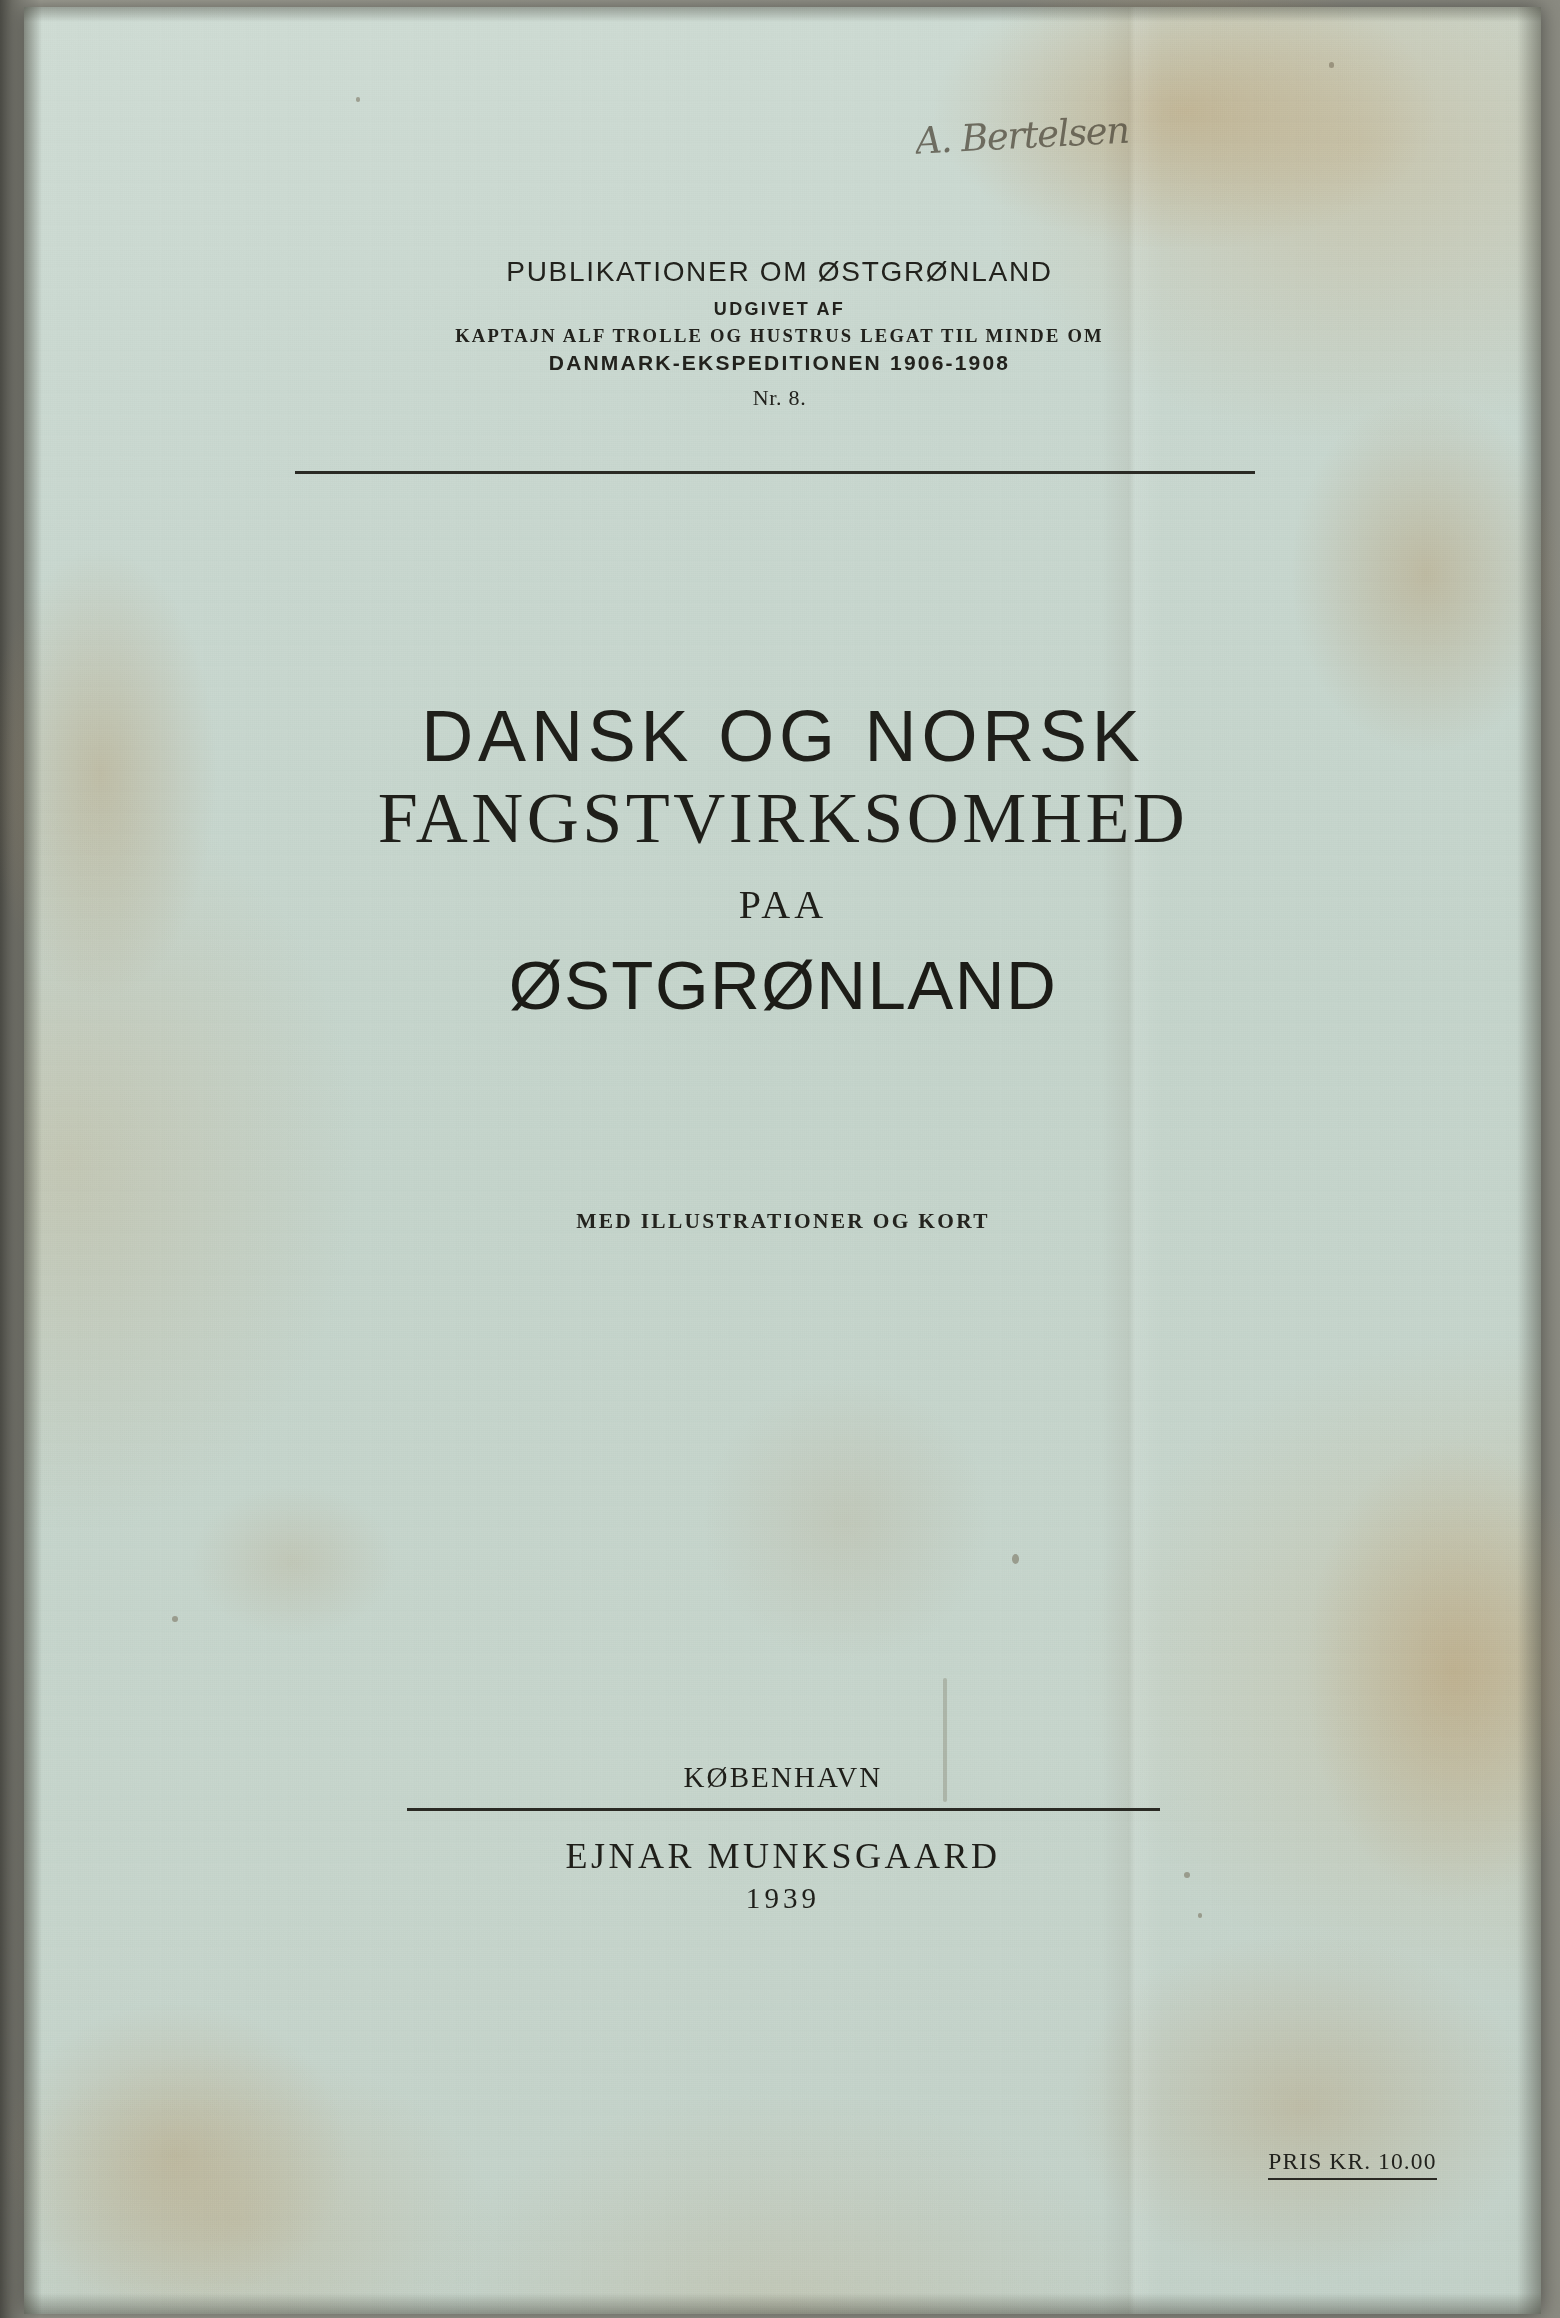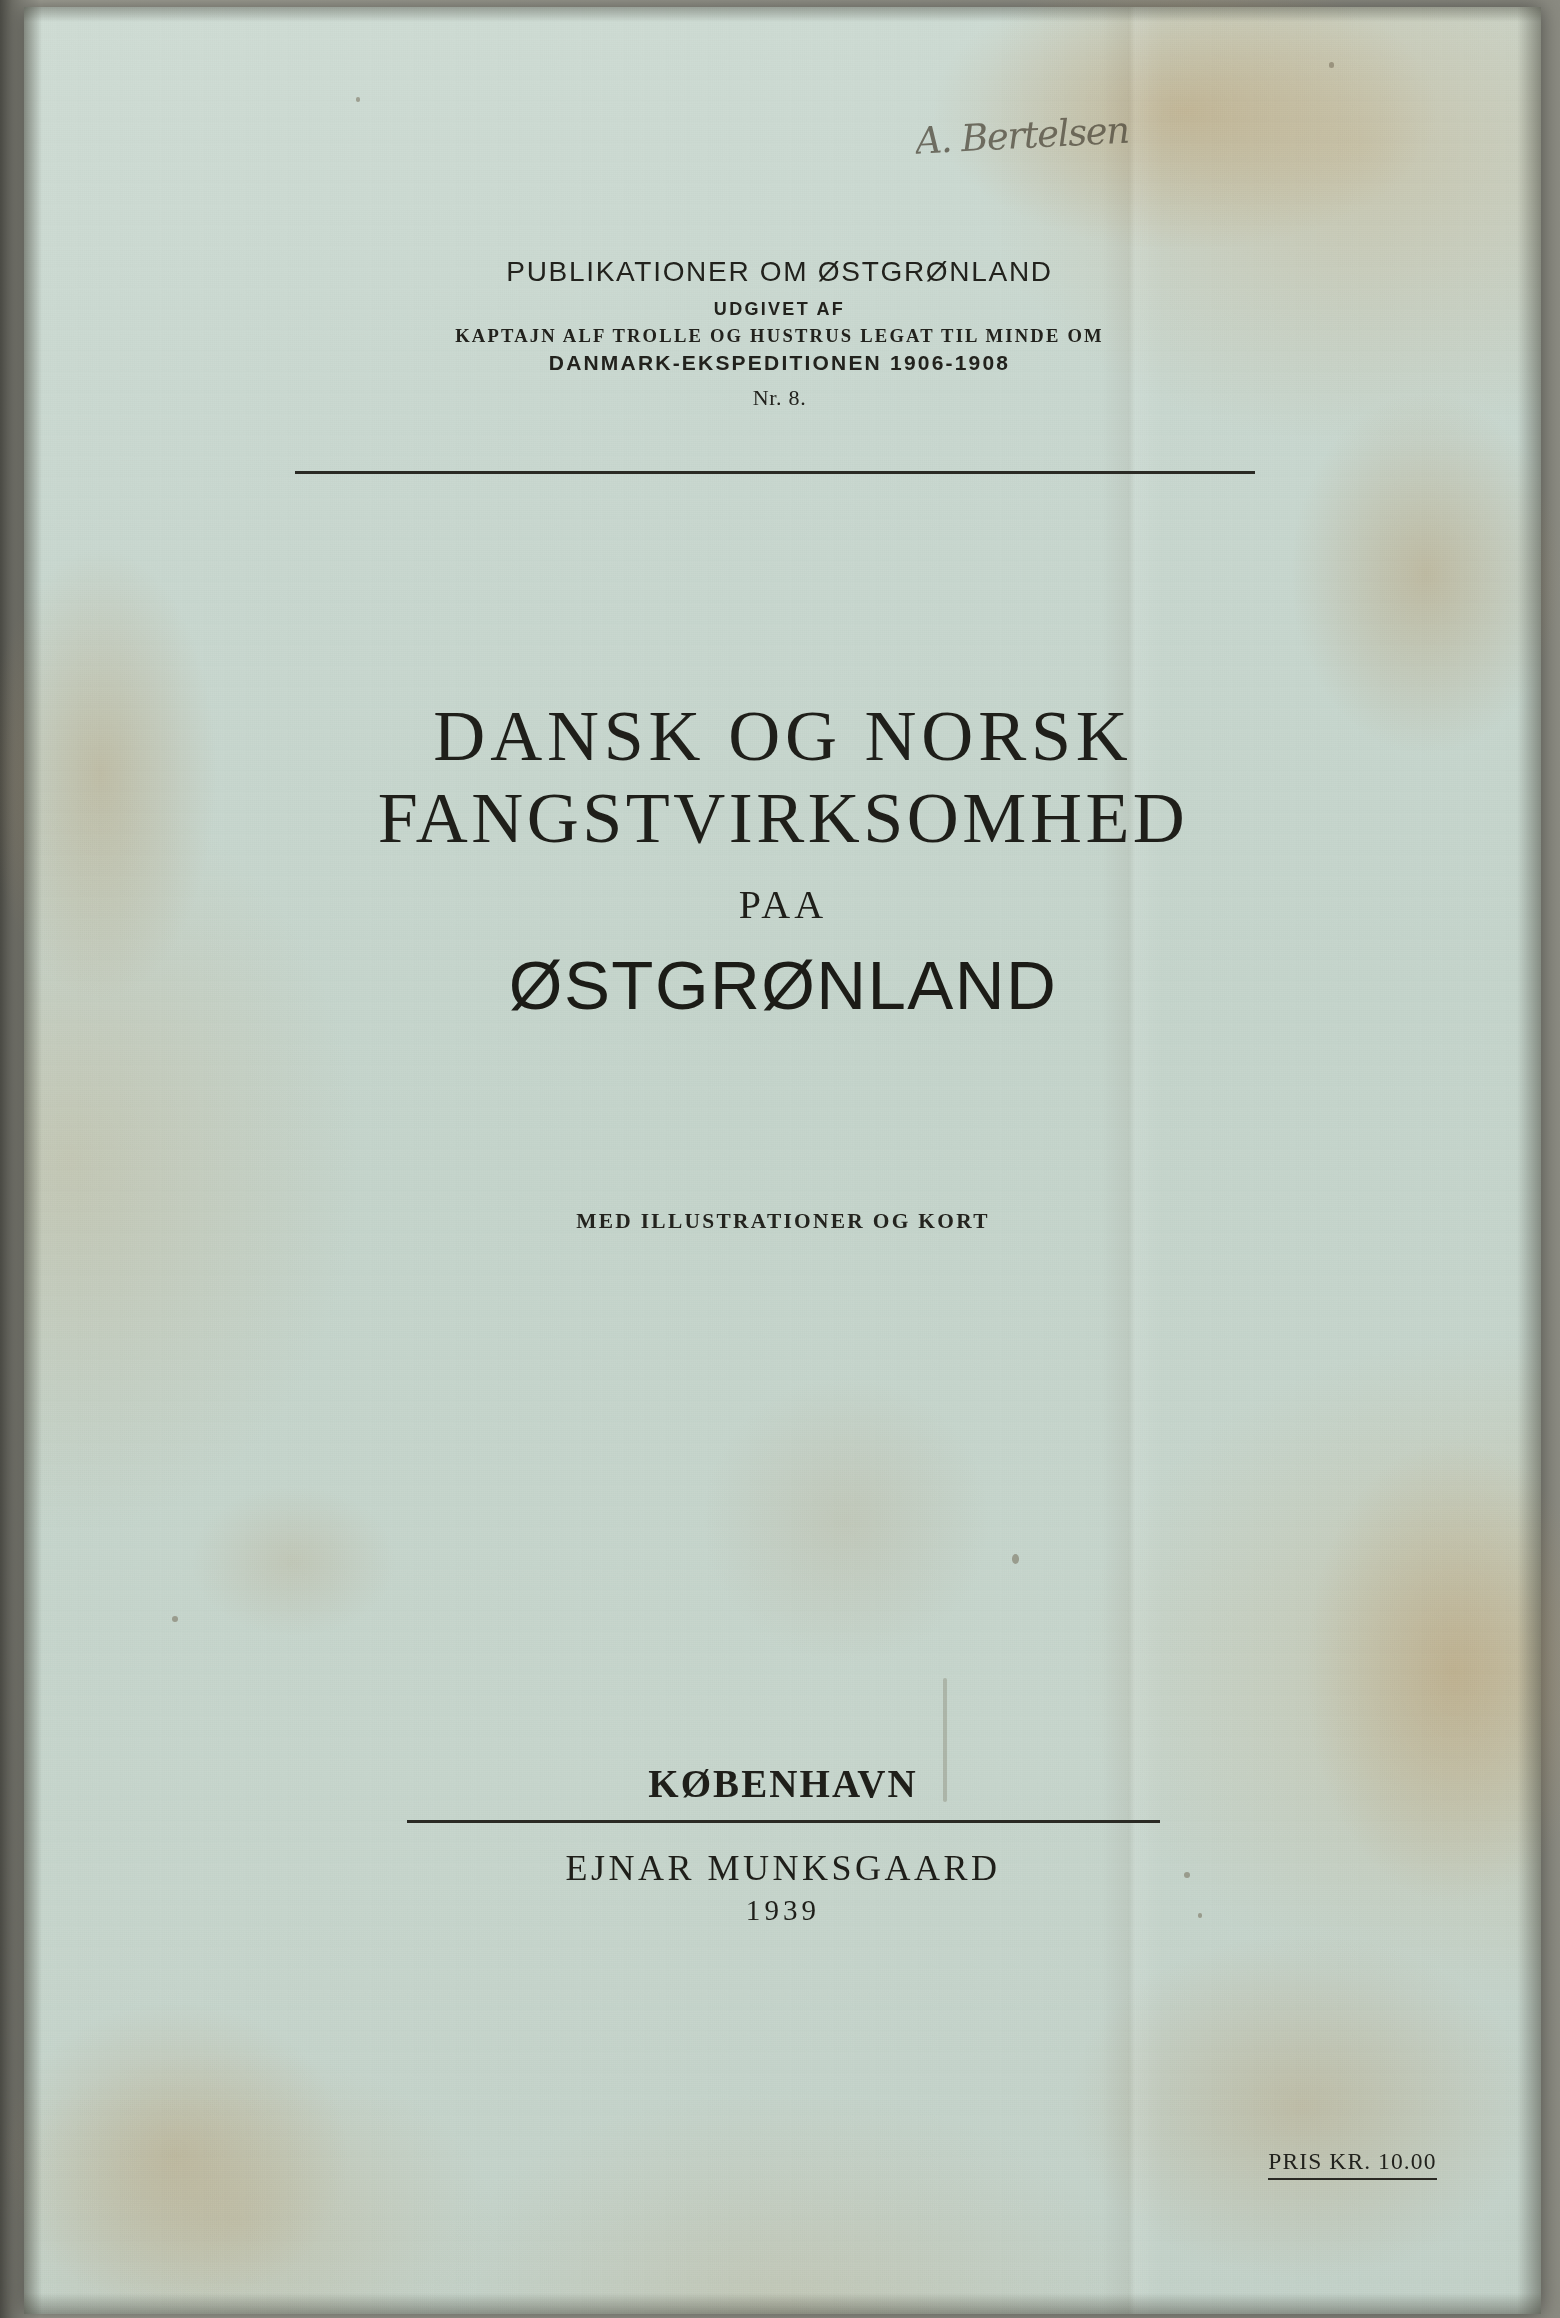--- a/index.html
+++ b/index.html
@@ -159,21 +159,21 @@
   }
 
   
   .title-block {
     position: absolute;
     left: 138px;
     top: 691px;
     width: 1243px;
   }
   .t-line1 {
-    font-family: Liberation Serif, serif;
+    font-family: Liberation Sans, sans-serif;
     font-size: 72px;
     letter-spacing: 4.8px;
     color: #1f1f1a;
     line-height: 1.08;
   }
   .t-line2 {
     font-family: "Liberation Serif", serif;
     font-size: 72px;
     letter-spacing: 3.5px;
     color: #1f1f1a;
@@ -210,24 +210,23 @@
 
   
   .imprint {
     position: absolute;
     left: 138px;
     top: 1754px;
     width: 1243px;
   }
   .imp-city {
     font-family: "Liberation Serif", serif;
-    font-size: 39px;
+    font-size: 29px;
     letter-spacing: 2.1px;
     color: #1f1f1a;
-    font-weight: bold;
   }
   .rule-bottom {
     margin: 14px auto 0 auto;
     width: 753px;
     height: 2.8px;
     background: #2a2a24;
   }
   .imp-publisher {
     font-family: "Liberation Serif", serif;
     font-size: 36px;

